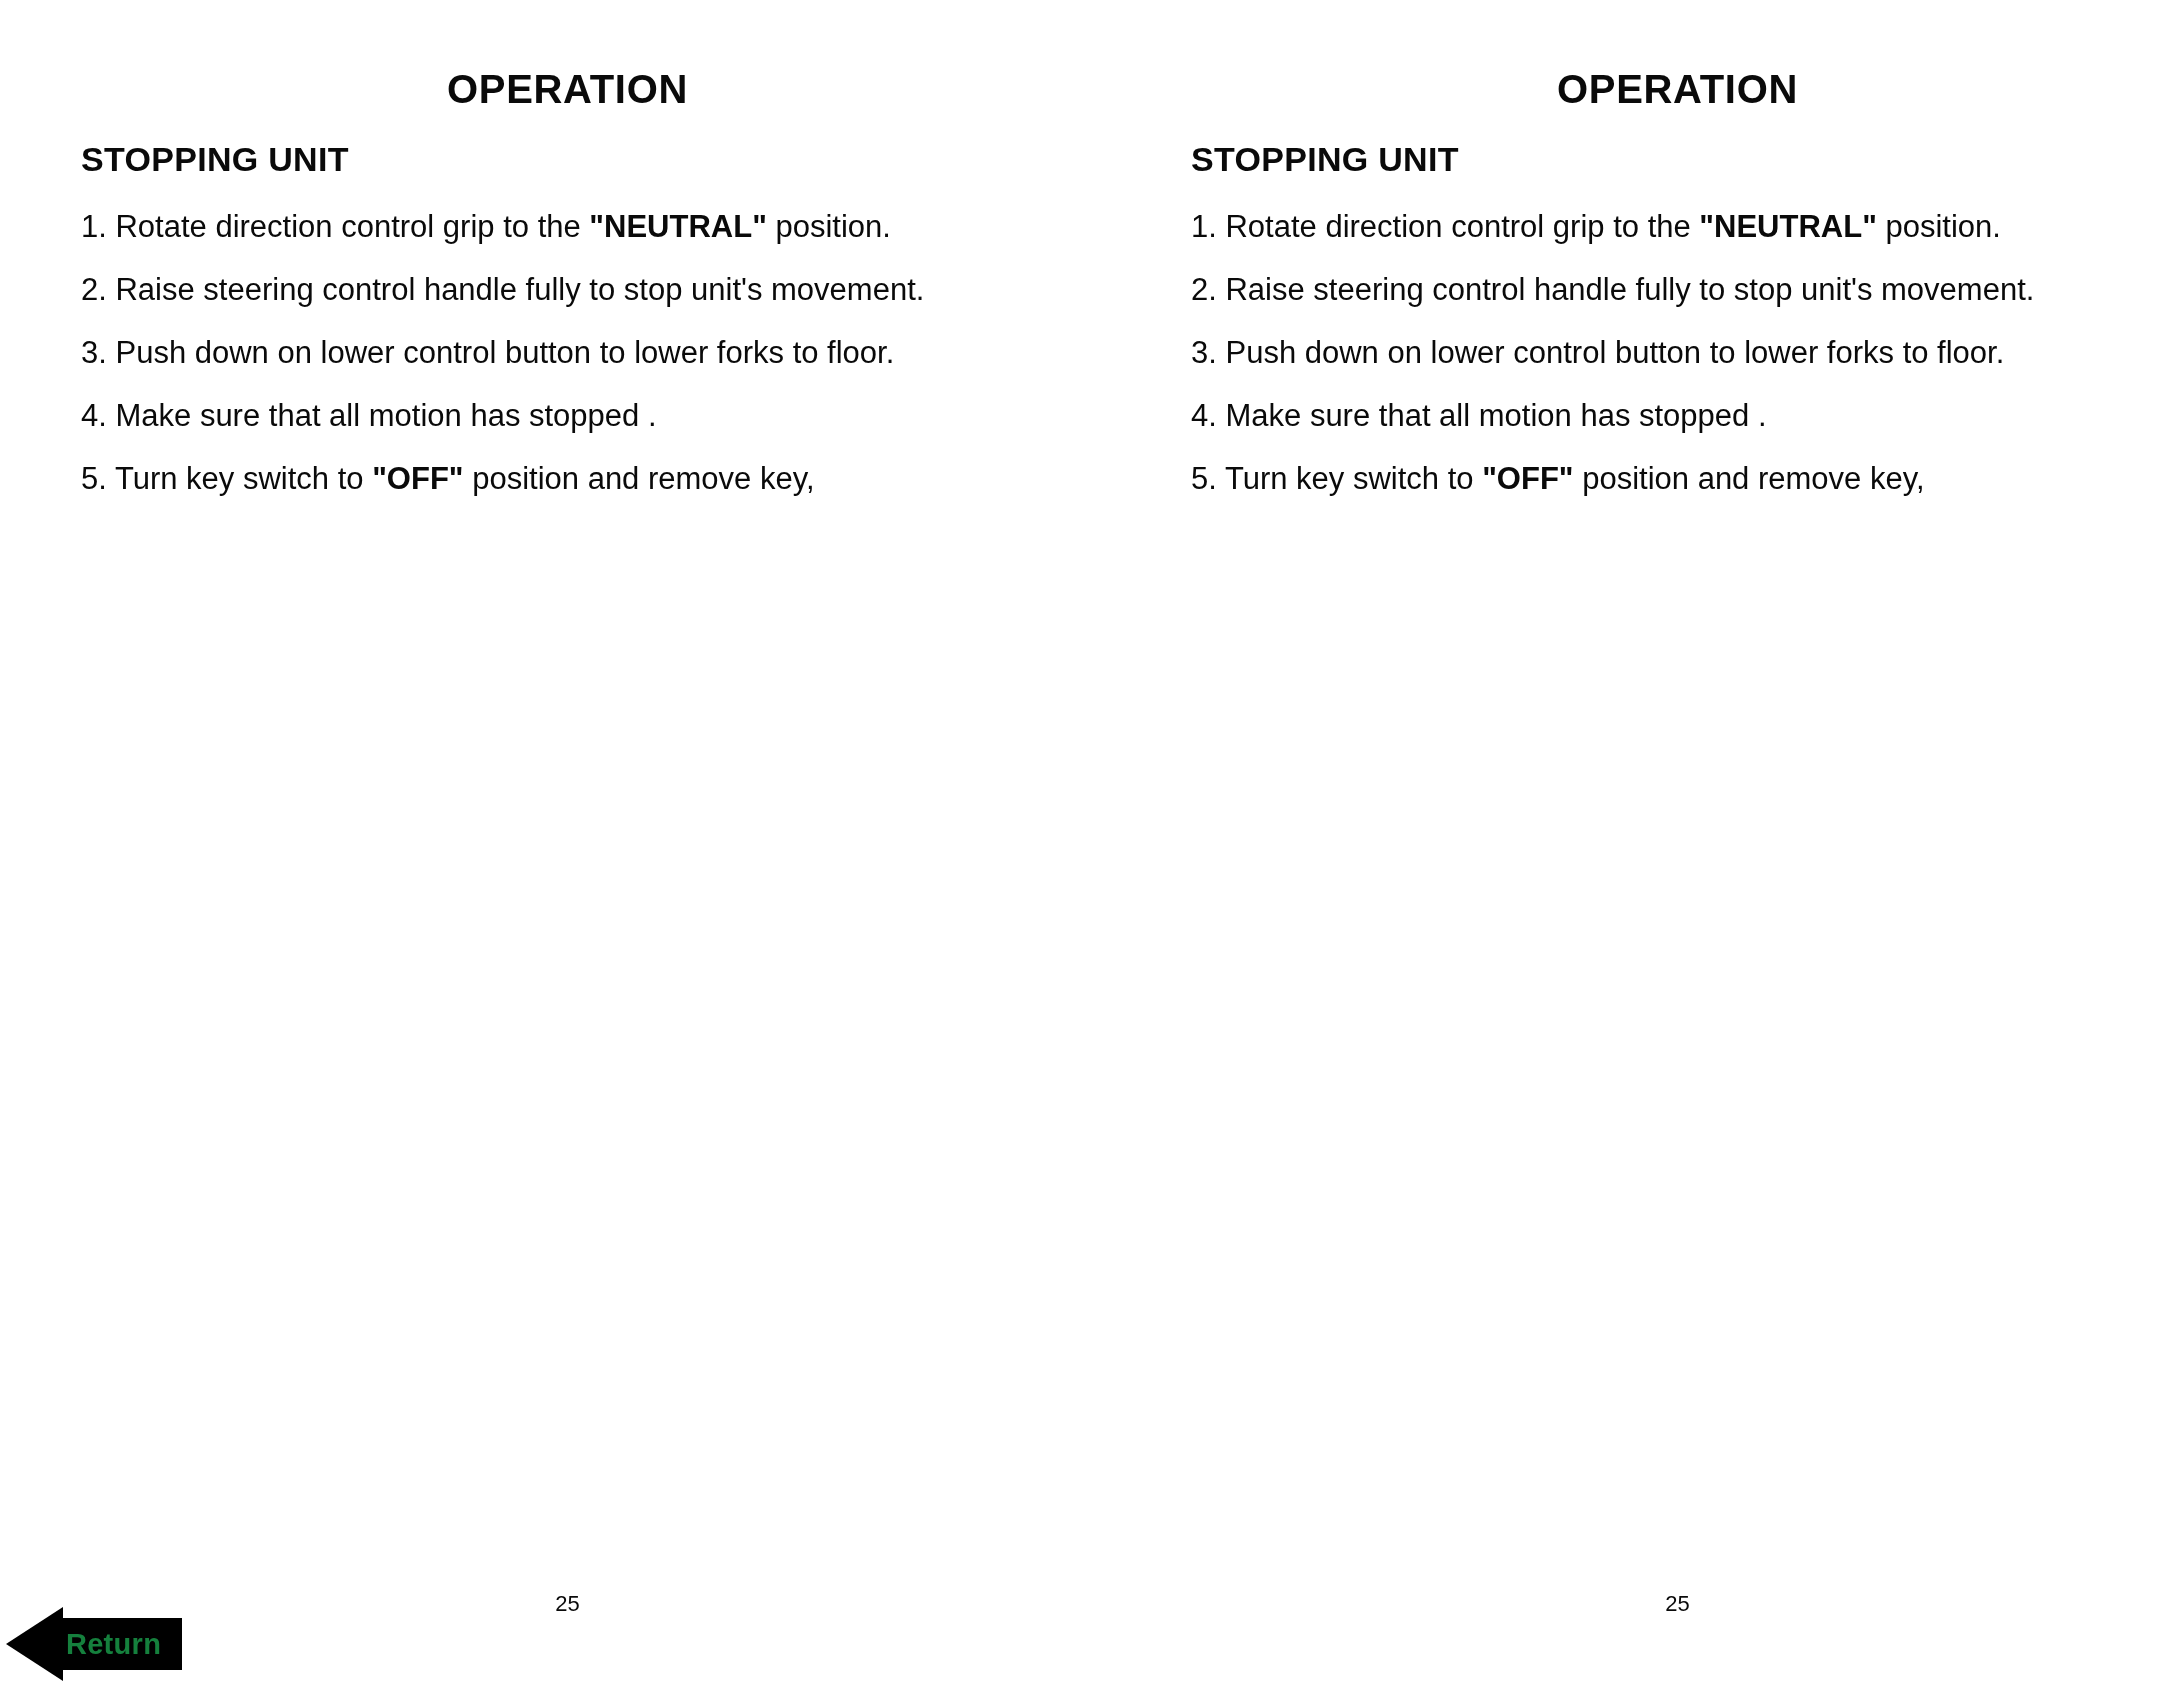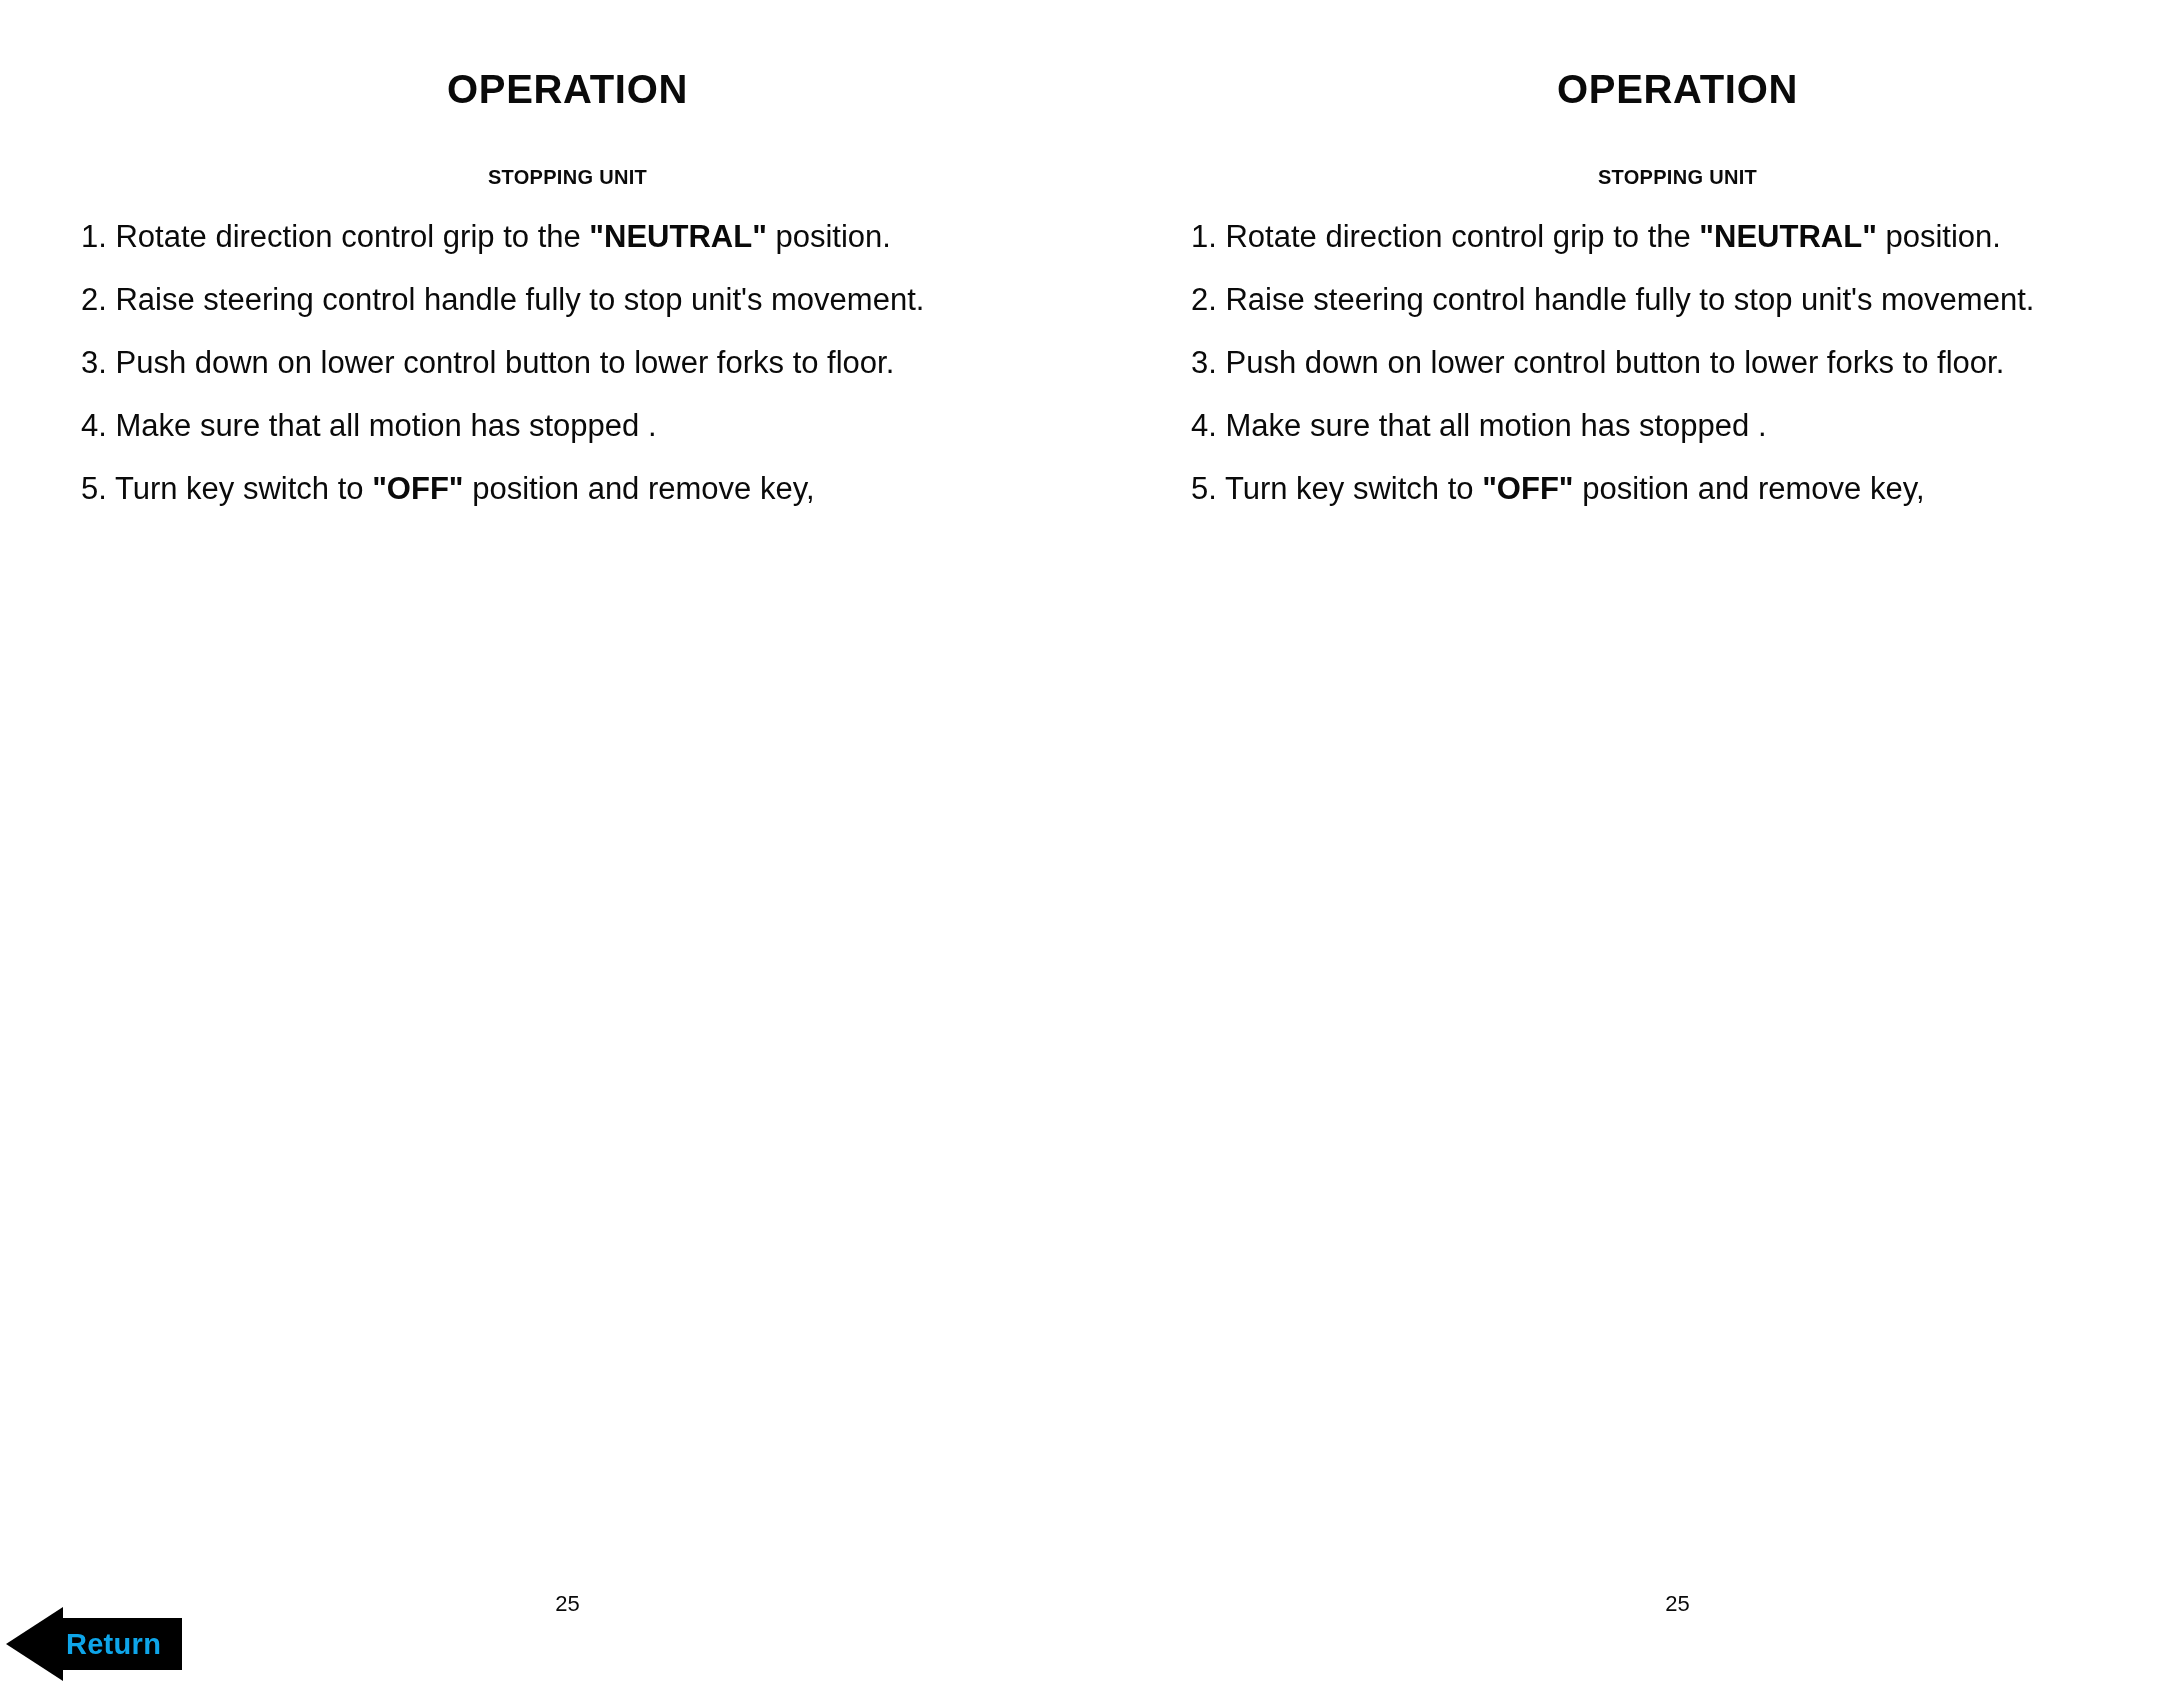--- a/index.html
+++ b/index.html
@@ -23,25 +23,24 @@
   .col-left  { left: 81px; }
   .col-right { left: 1191px; }
   .page-title {
     font-size: 40px;
     font-weight: bold;
     text-align: center;
     letter-spacing: 0.7px;
     margin: 6px;
   }
   .section-heading {
-    font-size: 20px;
+    font-size: 34px;
     font-weight: bold;
-    margin-top: 54px;
+    margin-top: 28px;
     letter-spacing: 0.3px;
-    text-align: center;
   }
   .step {
     font-size: 31px;
     margin-top: 32px;
     line-height: 1.0;
     white-space: nowrap;
   }
   .step .bold {
     font-weight: bold;
   }
@@ -64,21 +63,21 @@
   }
   .return-arrow {
     width: 0;
     height: 0;
     border-top: 37px solid transparent;
     border-bottom: 37px solid transparent;
     border-right: 57px solid #000000;
   }
   .return-body {
     background: #000000;
-    color: #0ea5e9;
+    color: #15803d;
     font-size: 29px;
     font-weight: bold;
     padding: 9.6px 20.7px 9.6px 4.1px;
     margin-left: -0.7px;
     letter-spacing: 0.3px;
   }
 </style>
 </head>
 <body>
 

